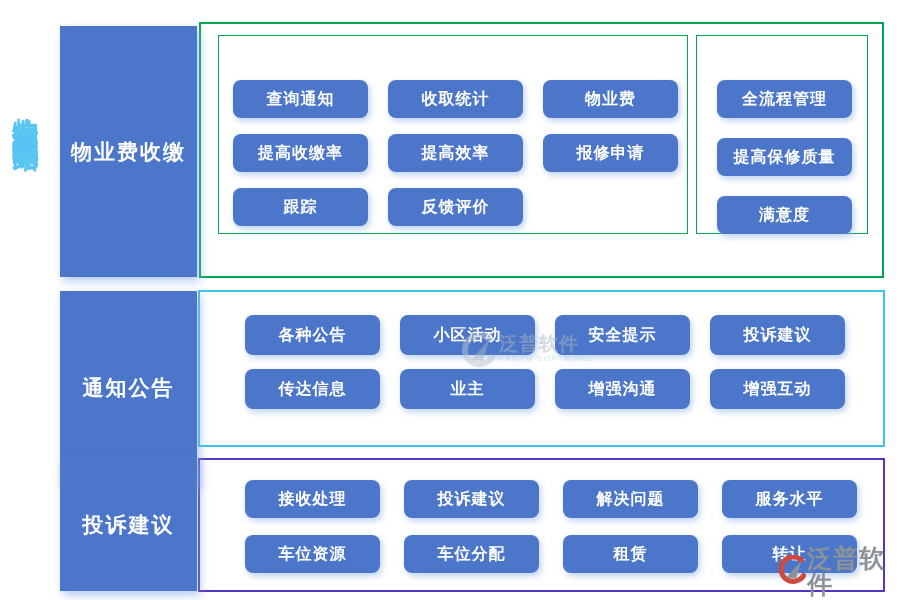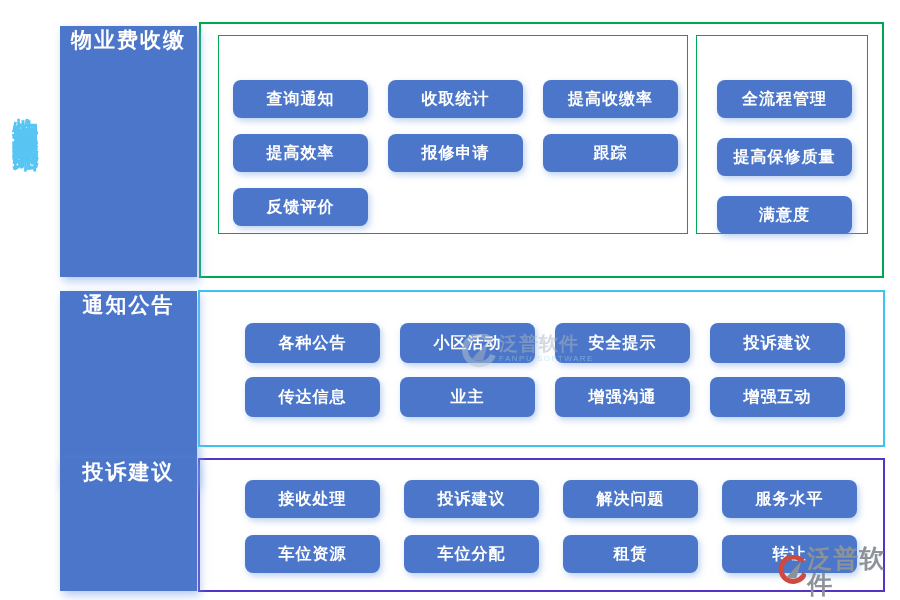--- a/index.html
+++ b/index.html
@@ -11,38 +11,38 @@
   .vtitle{
     position:absolute;left:9px;top:97px;height:432px;
     writing-mode:vertical-rl;text-orientation:upright;
     font-size:26px;font-weight:bold;letter-spacing:2px;
     color:#58C5F3;user-select:none;
   }
   
   .sec-label{
     position:absolute;left:60px;width:137px;background:#4B76C9;
     color:#fff;font-weight:bold;font-size:21px;letter-spacing:2px;
-    display:flex;align-items:flex-start;justify-content:center;
+    display:flex;align-items:center;justify-content:center;
     box-shadow:3px 4px 9px rgba(125,165,230,.6);z-index:2;
   }
   .s1-label{top:26px;height:251px}
   .s2-label{top:291px;height:194px}
   .s3-label{top:458px;height:133px}
   
   .sec-box,.inner-box{position:absolute;border:2px solid;box-sizing:border-box;background:transparent;}
   .s1-box{left:199px;top:22px;width:685px;height:256px}
   .s1-inner-a{left:218px;top:35px;width:470px;height:199px;border-width:1.5px}
   .s1-inner-b{left:696px;top:35px;width:172px;height:199px;border-width:1.5px}
   .s2-box{left:198px;top:290px;width:687px;height:157px}
   .s3-box{left:198px;top:458px;width:687px;height:134px}
   
   .grid{position:absolute;display:grid;z-index:3;}
   .g1a{left:233px;top:80px;grid-template-columns:repeat(3,135px);grid-auto-rows:38px;gap:16px 20px}
   .g1b{left:717px;top:80px;grid-template-columns:135px;grid-auto-rows:38px;row-gap:20px}
-  .g2{left:245px;top:323px;grid-template-columns:repeat(4,135px);grid-auto-rows:40px;gap:14px 20px}
+  .g2{left:245px;top:315px;grid-template-columns:repeat(4,135px);grid-auto-rows:40px;gap:14px 20px}
   .g3{left:245px;top:480px;grid-template-columns:repeat(4,135px);grid-auto-rows:38px;gap:17px 24px}
   
   .node{
     background:#4B76C9;border-radius:8px;color:#fff;font-weight:bold;
     font-size:16px;letter-spacing:1px;display:flex;align-items:center;justify-content:center;
     box-shadow:2px 3px 6px rgba(125,165,230,.5);white-space:nowrap;
   }
   
   .wm-center{
     position:absolute;left:458px;top:334px;display:flex;align-items:flex-start;
@@ -68,20 +68,21 @@
 
   <div class="sec-label s1-label">
     <span>物业费收缴</span>
   </div>
   <div class="sec-box s1-box" style="border-color: rgb(0, 166, 81);"></div>
   <div class="inner-box s1-inner-a" style="border-color: rgb(0, 166, 81);"></div>
   <div class="inner-box s1-inner-b" style="border-color: rgb(0, 166, 81);"></div>
   <div class="grid g1a">
     <div class="node">查询通知</div>
     <div class="node">收取统计</div>
+    <div class="node">物业费</div>
     <div class="node">提高收缴率</div>
     <div class="node">提高效率</div>
     <div class="node">报修申请</div>
     <div class="node">跟踪</div>
     <div class="node">反馈评价</div>
   </div>
   <div class="grid g1b">
     <div class="node">全流程管理</div>
     <div class="node">提高保修质量</div>
     <div class="node">满意度</div>

